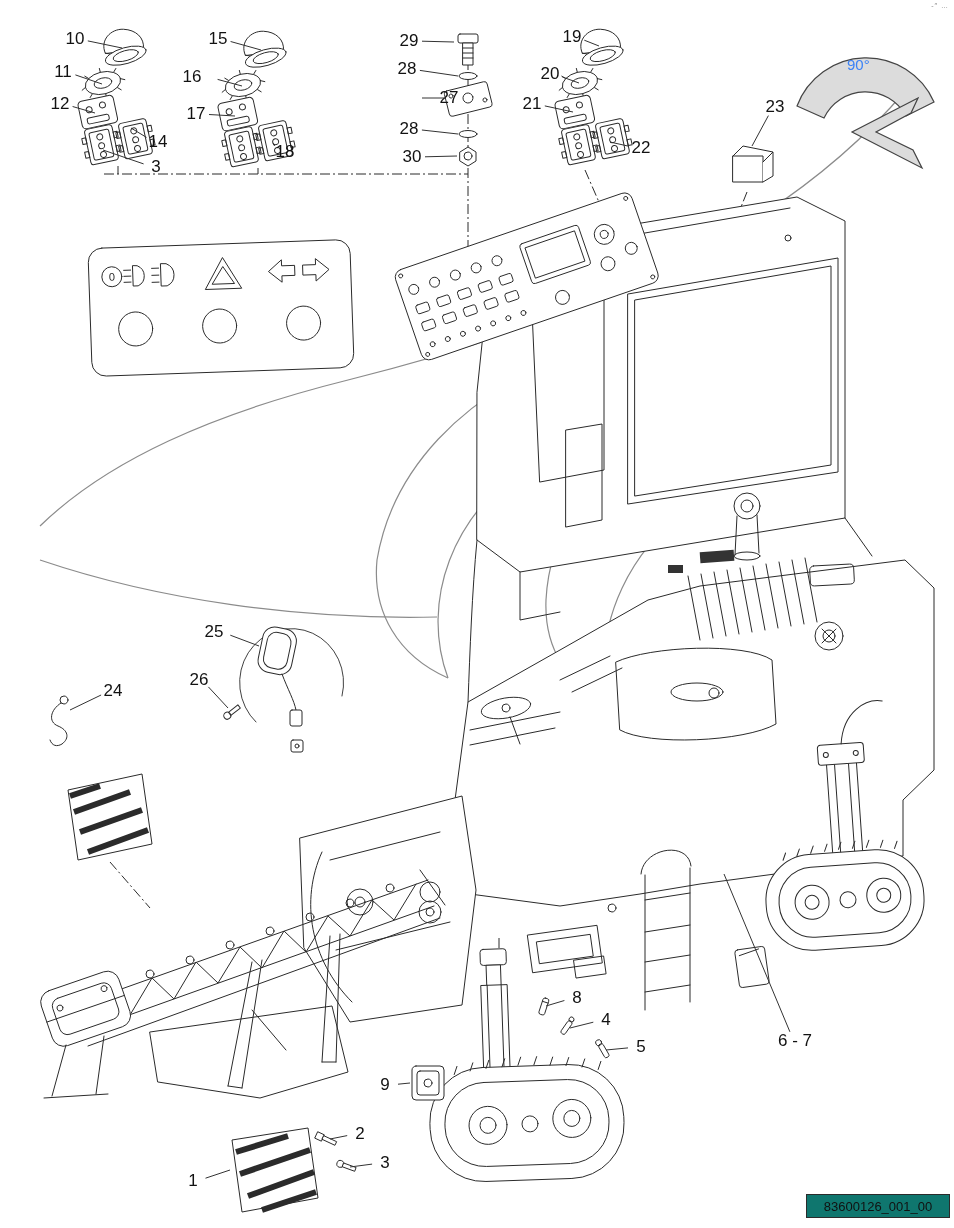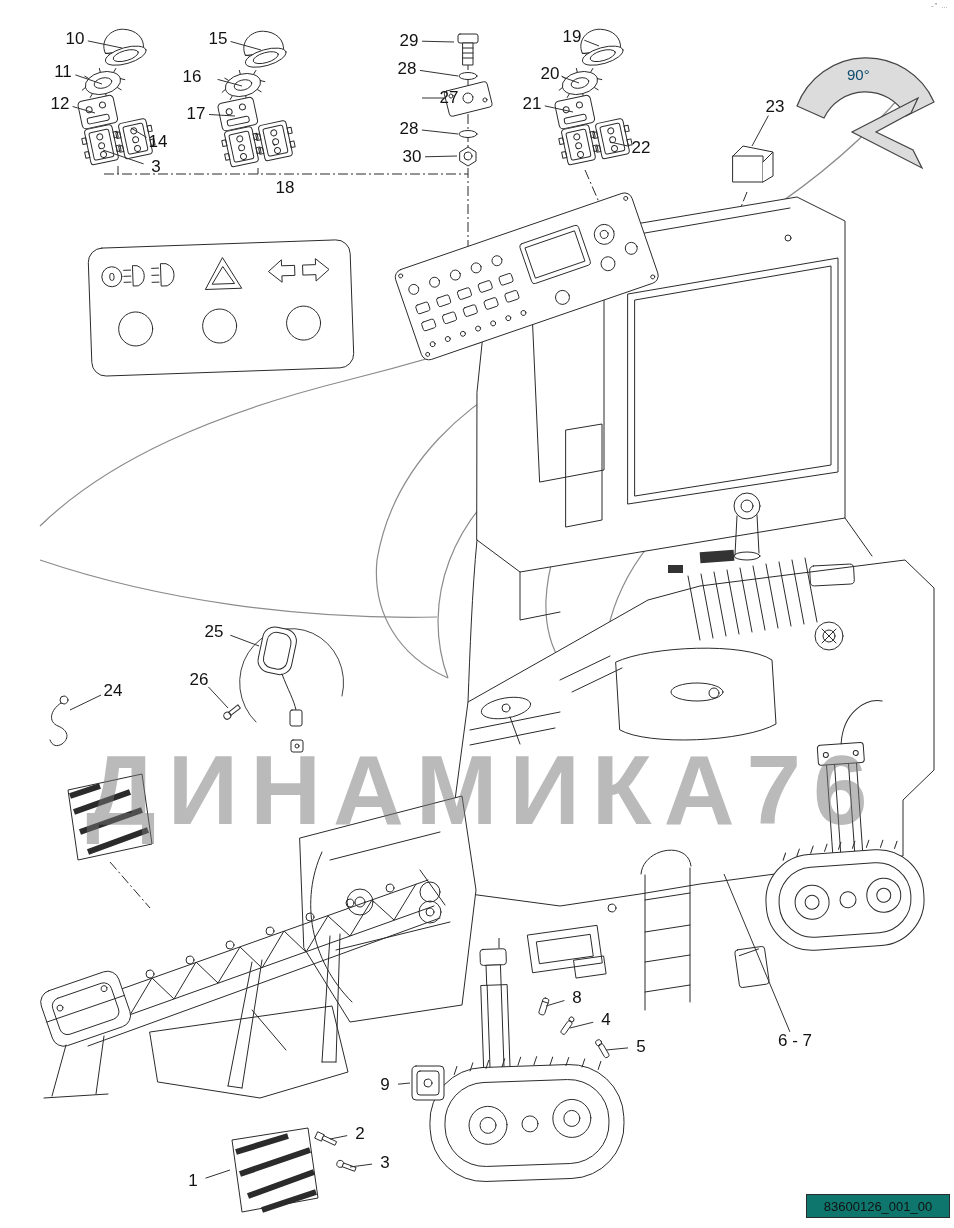--- a/index.html
+++ b/index.html
@@ -14,21 +14,21 @@
   .swirl{stroke:#777;stroke-width:1.2;fill:none;opacity:.85;}
   .dashdot{stroke:#2b2b2b;stroke-width:1;fill:none;stroke-dasharray:10 3 2 3;}
   .hatch{stroke:#2b2b2b;stroke-width:6;}
   .thin{stroke-width:.9;}
   .watermark{position:absolute;left:86px;top:734px;z-index:2;font-size:98px;font-weight:bold;
     letter-spacing:12px;color:rgba(118,118,118,.5);white-space:nowrap;pointer-events:none;}
   #leader-svg{position:absolute;left:0;top:0;z-index:3;pointer-events:none;}
   #leader-svg line{stroke:#333;stroke-width:1;}
   #callout-layer{position:absolute;inset:0;z-index:4;pointer-events:none;padding-left:32px;}
   .callout{position:absolute;transform:translate(-50%,-50%);font-size:17px;color:#121212;white-space:nowrap;}
-  .rotation-label{position:absolute;left:847px;top:66px;z-index:4;font-size:15px;color:#0c4a6e;}
+  .rotation-label{position:absolute;left:847px;top:56px;z-index:4;font-size:15px;color:#3b82f6;}
   .doc-box{position:absolute;left:806px;top:1194px;width:142px;height:22px;z-index:4;border:1.5px solid #2b2b2b;
     display:flex;align-items:center;justify-content:center;font-size:13px;color:#111;background:#0f766e;}
   .corner-mark{position:absolute;right:5px;top:2px;z-index:4;font-size:7px;color:#888;letter-spacing:1px;}
 </style>
 </head>
 <body>
 
 <div class="stage">
 
 <svg class="base" width="954" height="1228" viewBox="0 0 954 1228">
@@ -347,21 +347,20 @@
       <rect x="417" y="1071" width="22" height="24" rx="3"></rect>
           <circle cx="428" cy="1083" r="4"></circle>
     </g>
     <g transform="rotate(-8 752 967)">
       <rect x="737" y="948" width="30" height="38" rx="3" class="whitefill"></rect>
           <path d="M741,954 L761,950"></path>
     </g>
   </g>
 </svg>
 
-<div class="watermark">ДИНАМИКА76</div>
 
 <svg id="leader-svg" width="954" height="1228" viewBox="0 0 954 1228">
       <line x1="87.8" y1="40.9" x2="122" y2="48"></line>
       <line x1="75.4" y1="74.9" x2="102" y2="84"></line>
       <line x1="72.6" y1="106.5" x2="95" y2="113"></line>
       <line x1="146.5" y1="137.4" x2="131" y2="128"></line>
       <line x1="143.6" y1="163.9" x2="103" y2="150"></line>
       <line x1="230.6" y1="41.5" x2="261" y2="50"></line>
       <line x1="217.6" y1="79.4" x2="242" y2="86"></line>
       <line x1="209.0" y1="114.5" x2="235" y2="116"></line>
@@ -391,21 +390,21 @@
 
 <div id="callout-layer">
       <span class="callout" style="left: 75px; top: 39px;">10</span>
       <span class="callout" style="left: 63px; top: 72px;">11</span>
       <span class="callout" style="left: 60px; top: 104px;">12</span>
       <span class="callout" style="left: 158px; top: 142px;">14</span>
       <span class="callout" style="left: 156px; top: 167px;">3</span>
       <span class="callout" style="left: 218px; top: 39px;">15</span>
       <span class="callout" style="left: 192px; top: 77px;">16</span>
       <span class="callout" style="left: 196px; top: 114px;">17</span>
-      <span class="callout" style="left: 285px; top: 152px; margin-top: 36px;">18</span>
+      <span class="callout" style="left: 285px; top: 152px;">18</span>
       <span class="callout" style="left: 409px; top: 41px;">29</span>
       <span class="callout" style="left: 407px; top: 69px;">28</span>
       <span class="callout" style="left: 409px; top: 98px; margin-left: 40px;">27</span>
       <span class="callout" style="left: 409px; top: 129px;">28</span>
       <span class="callout" style="left: 412px; top: 157px;">30</span>
       <span class="callout" style="left: 572px; top: 37px;">19</span>
       <span class="callout" style="left: 550px; top: 74px;">20</span>
       <span class="callout" style="left: 532px; top: 104px;">21</span>
       <span class="callout" style="left: 641px; top: 148px;">22</span>
       <span class="callout" style="left: 775px; top: 107px;">23</span>

